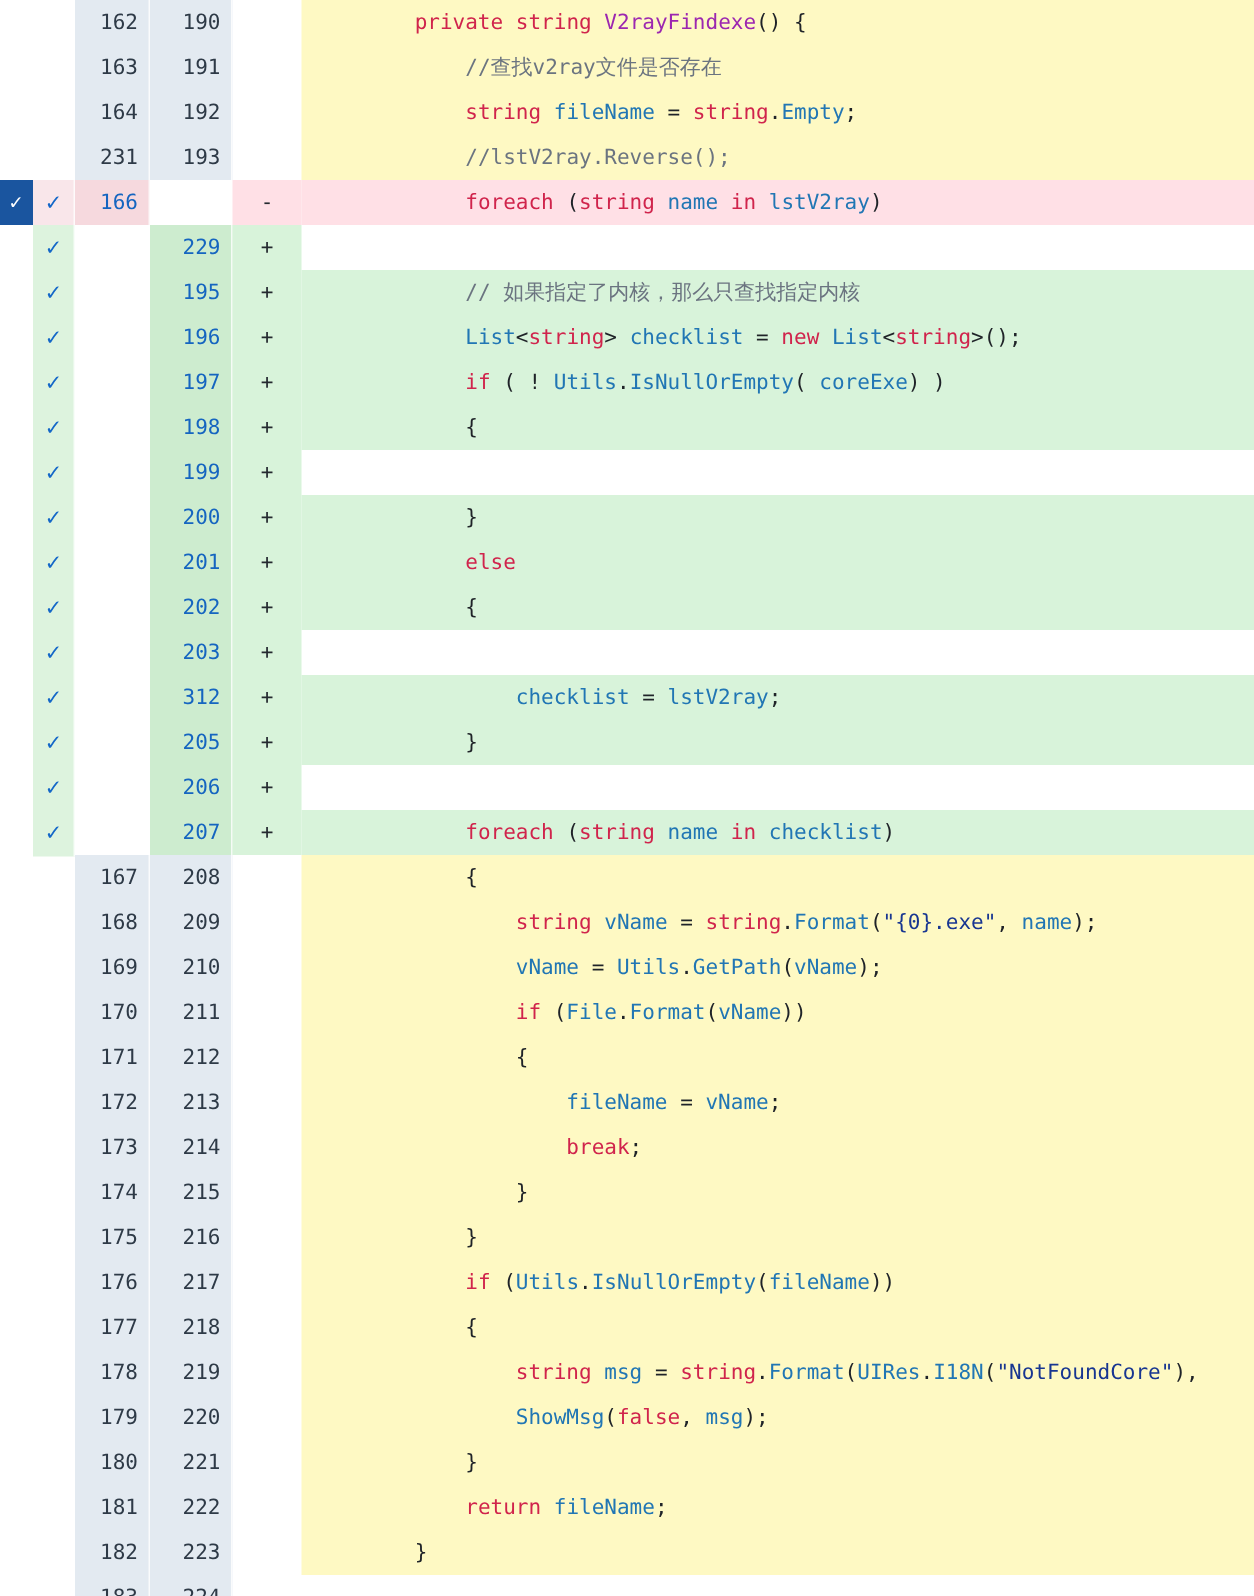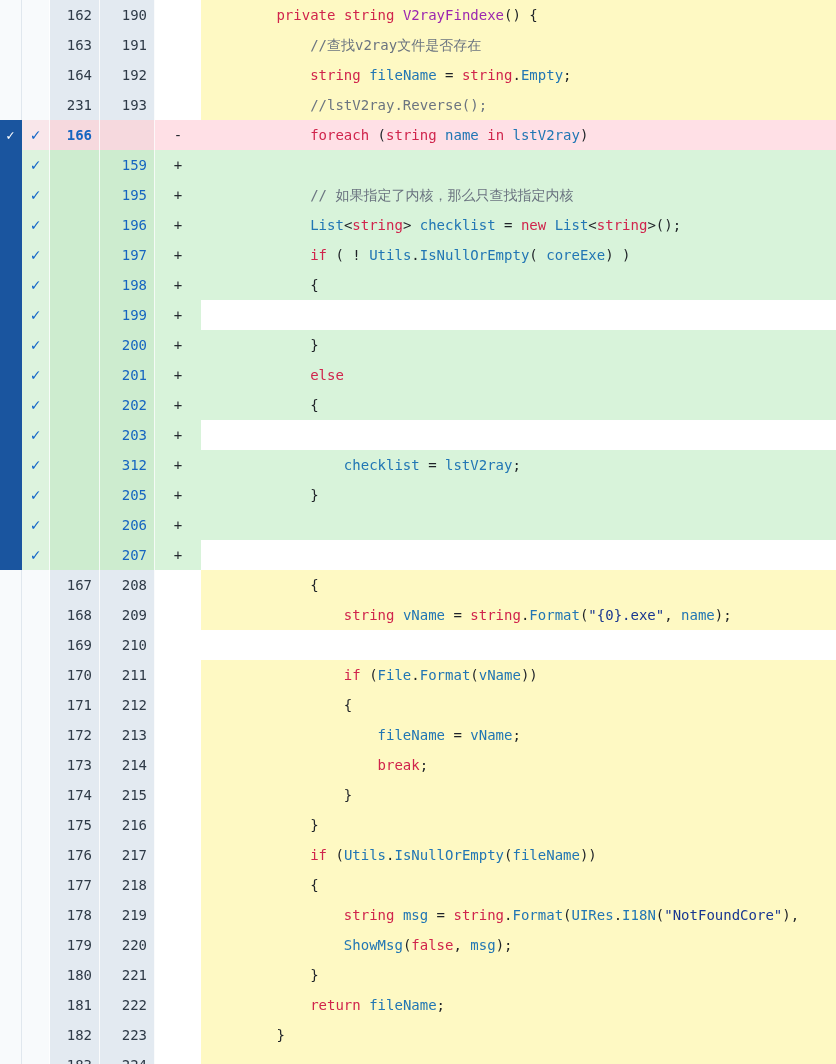--- a/index.html
+++ b/index.html
@@ -2,21 +2,21 @@
 <html style="--keyword: #d0244c; --identifier: #2176b4; --method: #9c27b0; --string: #183691; --comment: #6b7480; --plain: #1f2328; --num-context: #2e3a47; --num-changed: #1565c0; --check: #1467c8; --strip: #1a559f; --context-gutter-bg: #e3eaf1; --context-check-bg: #f8fafc; --added-bg: #d8f3da; --added-gutter-bg: #cdeccf; --added-check-bg: #ddf3de; --deleted-bg: #ffe0e6; --deleted-gutter-bg: #f6d9de; --deleted-check-bg: #f9e6ea;"><head>
 <meta charset="utf-8">
 <style>
   * { margin: 0; padding: 0; box-sizing: border-box; }
   html, body { overflow: hidden; background: #ffffff; }
   body {
     width: 836px; height: 1064px;
     font-family: "DejaVu Sans Mono", "Liberation Mono", monospace;
   }
   .diff-view { width: 836px; height: 1064px; overflow: hidden; background: #fff; }
-  .row { display: flex; height: 30px; line-height: 30px; font-size: 14px; }
+  .row { display: flex; height: 30px; line-height: 30px; font-size: 14px; align-items: center; }
 
   .cell { flex: 0 0 auto; overflow: hidden; }
 
   
   .strip {
     width: 22px; text-align: center;
     background: var(--context-check-bg);
     border-right: 1px solid #e0e7ee;
   }
   .strip.on { background: var(--strip); border-right-color: var(--strip); }
@@ -46,21 +46,21 @@
   
   .code { flex: 1 1 auto; white-space: pre; background: #fef9c3; padding-left: 8px; }
 
   
   .added .check  { background: var(--added-check-bg); }
   .added .num    { background: var(--added-gutter-bg); color: var(--num-changed); }
   .added .marker, .added .code { background: var(--added-bg); }
 
   
   .deleted .check  { background: var(--deleted-check-bg); }
-  .deleted .num    { background: var(--deleted-gutter-bg); color: var(--num-changed); font-weight: bold; }
+  .deleted .num    { background: var(--deleted-gutter-bg); color: var(--num-changed); }
   .deleted .marker, .deleted .code { background: var(--deleted-bg); }
 
   
   .tk-k { color: var(--keyword); }
   .tk-i { color: var(--identifier); }
   .tk-m { color: var(--method); }
   .tk-s { color: var(--string); }
   .tk-c { color: var(--comment); }
   .tk-p { color: var(--plain); }
 </style>
@@ -105,21 +105,21 @@
       <div class="cell check"><span class="check-mark">✓</span></div>
       <div class="cell num old">166</div>
       <div class="cell num new"></div>
       <div class="cell marker">-</div>
       <div class="cell code"><span class="tk-p">            </span><span class="tk-k">foreach</span><span class="tk-p"> (</span><span class="tk-k">string</span><span class="tk-p"> </span><span class="tk-i">name</span><span class="tk-p"> </span><span class="tk-k">in</span><span class="tk-p"> </span><span class="tk-i">lstV2ray</span><span class="tk-p">)</span></div>
     </div>
     <div class="row added">
       <div class="cell strip on"></div>
       <div class="cell check"><span class="check-mark">✓</span></div>
       <div class="cell num old"></div>
-      <div class="cell num new">159</div>
+      <div class="cell num new">229</div>
       <div class="cell marker">+</div>
       <div class="cell code"></div>
     </div>
     <div class="row added">
       <div class="cell strip on"></div>
       <div class="cell check"><span class="check-mark">✓</span></div>
       <div class="cell num old"></div>
       <div class="cell num new">195</div>
       <div class="cell marker">+</div>
       <div class="cell code"><span class="tk-p">            </span><span class="tk-c">// 如果指定了内核，那么只查找指定内核</span></div>
@@ -209,20 +209,21 @@
       <div class="cell num new">206</div>
       <div class="cell marker">+</div>
       <div class="cell code"></div>
     </div>
     <div class="row added">
       <div class="cell strip on"></div>
       <div class="cell check"><span class="check-mark">✓</span></div>
       <div class="cell num old"></div>
       <div class="cell num new">207</div>
       <div class="cell marker">+</div>
+      <div class="cell code"><span class="tk-p">            </span><span class="tk-k">foreach</span><span class="tk-p"> (</span><span class="tk-k">string</span><span class="tk-p"> </span><span class="tk-i">name</span><span class="tk-p"> </span><span class="tk-k">in</span><span class="tk-p"> </span><span class="tk-i">checklist</span><span class="tk-p">)</span></div>
     </div>
     <div class="row context">
       <div class="cell strip"></div>
       <div class="cell check"></div>
       <div class="cell num old">167</div>
       <div class="cell num new">208</div>
       <div class="cell marker"></div>
       <div class="cell code"><span class="tk-p">            {</span></div>
     </div>
     <div class="row context">
@@ -232,20 +233,21 @@
       <div class="cell num new">209</div>
       <div class="cell marker"></div>
       <div class="cell code"><span class="tk-p">                </span><span class="tk-k">string</span><span class="tk-p"> </span><span class="tk-i">vName</span><span class="tk-p"> = </span><span class="tk-k">string</span><span class="tk-p">.</span><span class="tk-i">Format</span><span class="tk-p">(</span><span class="tk-s">"{0}.exe"</span><span class="tk-p">, </span><span class="tk-i">name</span><span class="tk-p">);</span></div>
     </div>
     <div class="row context">
       <div class="cell strip"></div>
       <div class="cell check"></div>
       <div class="cell num old">169</div>
       <div class="cell num new">210</div>
       <div class="cell marker"></div>
+      <div class="cell code"><span class="tk-p">                </span><span class="tk-i">vName</span><span class="tk-p"> = </span><span class="tk-i">Utils</span><span class="tk-p">.</span><span class="tk-i">GetPath</span><span class="tk-p">(</span><span class="tk-i">vName</span><span class="tk-p">);</span></div>
     </div>
     <div class="row context">
       <div class="cell strip"></div>
       <div class="cell check"></div>
       <div class="cell num old">170</div>
       <div class="cell num new">211</div>
       <div class="cell marker"></div>
       <div class="cell code"><span class="tk-p">                </span><span class="tk-k">if</span><span class="tk-p"> (</span><span class="tk-i">File</span><span class="tk-p">.</span><span class="tk-i">Format</span><span class="tk-p">(</span><span class="tk-i">vName</span><span class="tk-p">))</span></div>
     </div>
     <div class="row context">

